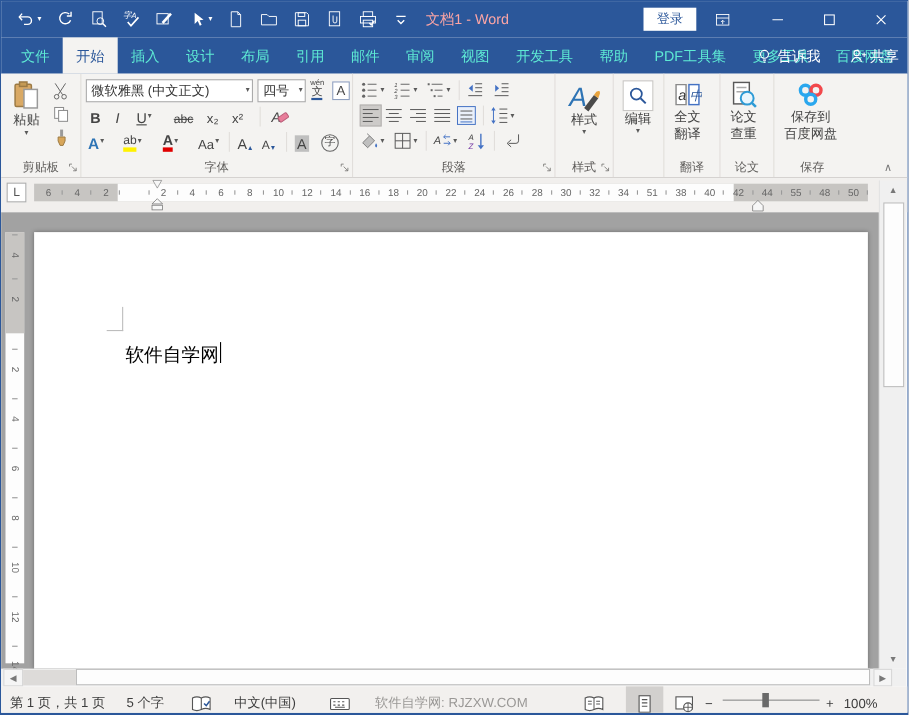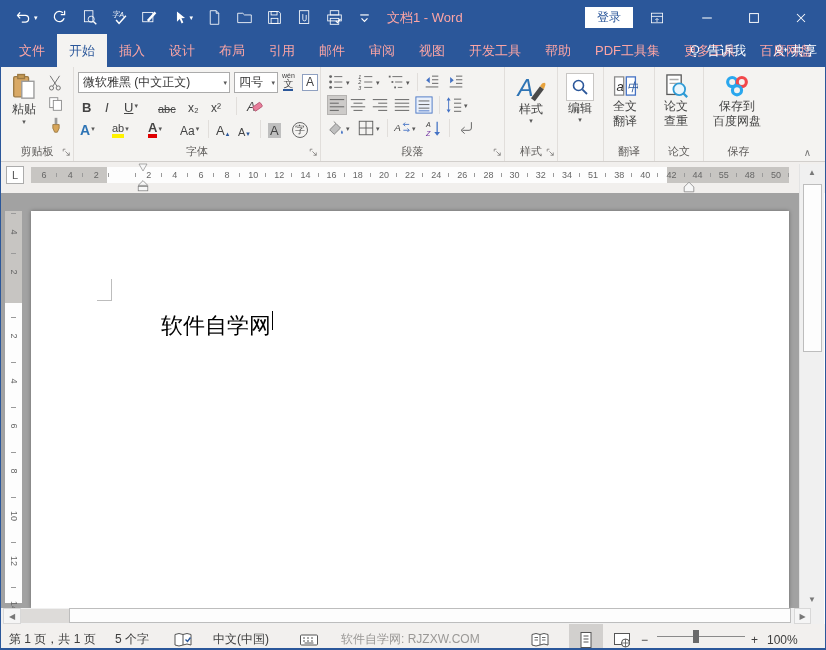--- a/index.html
+++ b/index.html
@@ -10,21 +10,21 @@
   #qat{position:absolute;left:14px;top:0;height:33px;display:flex;align-items:center;gap:13px;}
   .qbtn{display:flex;align-items:center;gap:2px;}
   .qbtn .ic{width:17px;height:17px;display:block;position:static;}
   #title{position:absolute;left:386px;top:0;height:33px;line-height:33px;font-size:13px;color:#fca5a5;}
   #login{position:absolute;left:584px;top:6px;width:48px;height:21px;background:#fff;color:#2B579A;border:none;font-size:12px;cursor:pointer;}
   .wbtn{position:absolute;top:0;width:32px;height:33px;display:flex;align-items:center;justify-content:center;}
   .wbtn .ic{width:16px;height:16px;position:static;}
   
   #tabbar{position:absolute;left:0;top:33px;width:100%;height:33px;background:#2B579A;}
   #tabs{position:absolute;left:6px;top:0;height:33px;display:flex;}
-  .tab{height:33px;display:flex;align-items:center;padding:0 12px;color:#fca5a5;font-size:13px;cursor:pointer;}
+  .tab{height:33px;display:flex;align-items:center;padding:0 12px;color:#5eead4;font-size:13px;cursor:pointer;}
   .tab.active{background:#F4F3F1;color:#2B579A;}
   #tellme{position:absolute;left:686px;top:0;height:33px;display:flex;align-items:center;gap:4px;color:#fff;font-size:13px;}
   #share{position:absolute;right:8px;top:0;height:33px;display:flex;align-items:center;gap:3px;color:#fff;font-size:13px;}
   #tellme .ic,#share .ic{width:16px;height:16px;position:static;}
   
   #ribbon{position:absolute;left:0;top:66px;width:100%;height:95px;background:#F4F3F1;border-bottom:1px solid #D2CFCC;}
   .group{position:absolute;top:0;height:94px;border-right:1px solid #E1DEDB;}
   .glabel{position:absolute;bottom:2px;left:0;right:0;text-align:center;font-size:11px;color:#5f5d5b;}
   .launch{position:absolute;right:1px;bottom:3px;width:11px;height:11px;display:block;cursor:pointer;}
   .ic{position:absolute;display:block;}
@@ -58,21 +58,21 @@
   #hang{left:106px;top:12px;width:12px;height:14px;}
   #rind{left:652px;top:14px;width:12px;height:12px;}
   
   #docarea{position:absolute;left:0;top:192px;width:798px;height:415px;background:#A2A2A2;overflow:hidden;}
   #vruler{position:absolute;left:4px;top:18px;width:17px;height:392px;background:#FDFDFD;}
   #vgray{position:absolute;left:0;top:0;width:17px;height:92px;background:#C7C5C2;}
   .vnum{position:absolute;left:0;right:0;text-align:center;font-size:9px;color:#666;transform:rotate(90deg);}
   .vtick{position:absolute;left:6px;width:5px;height:1px;background:#9a9a9a;}
   #page{position:absolute;left:30px;top:18px;width:758px;height:397px;background:#fff;box-shadow:0 0 4px rgba(0,0,0,0.35);}
   #cropmark{position:absolute;left:66px;top:68px;width:15px;height:22px;border-right:1px solid #BDBDBD;border-bottom:1px solid #BDBDBD;}
-  #doctext{position:absolute;left:83px;top:100px;font-size:22px;color:#000;display:flex;align-items:flex-start;margin-left:47px;}
+  #doctext{position:absolute;left:83px;top:100px;font-size:17px;color:#000;display:flex;align-items:flex-start;}
   #caret{display:inline-block;width:1px;height:19px;background:#000;margin-left:1px;}
   
   #vscroll{position:absolute;left:798px;top:163px;width:25px;height:444px;background:#F0F0F0;border-left:1px solid #E3E3E3;}
   .sarrow{position:absolute;left:0;width:100%;text-align:center;font-size:8px;color:#787878;line-height:17px;cursor:pointer;}
   #vthumb{position:absolute;left:3px;top:20px;width:19px;height:168px;background:#FDFDFD;border:1px solid #BDBDBD;cursor:pointer;}
   #vdown{bottom:0;}
   #hscroll{position:absolute;left:0;top:607px;width:823px;height:16px;background:#F0F0F0;}
   #hleft{position:absolute;left:2px;top:0;width:18px;height:16px;border:1px solid #D8D8D8;background:#F5F5F5;font-size:8px;color:#787878;text-align:center;line-height:15px;cursor:pointer;}
   #htrack{position:absolute;left:20px;top:1px;width:48px;height:14px;background:#DDDBD9;}
   #hthumb{position:absolute;left:68px;top:0;width:722px;height:15px;background:#FDFDFD;border:1px solid #BDBDBD;cursor:pointer;}

